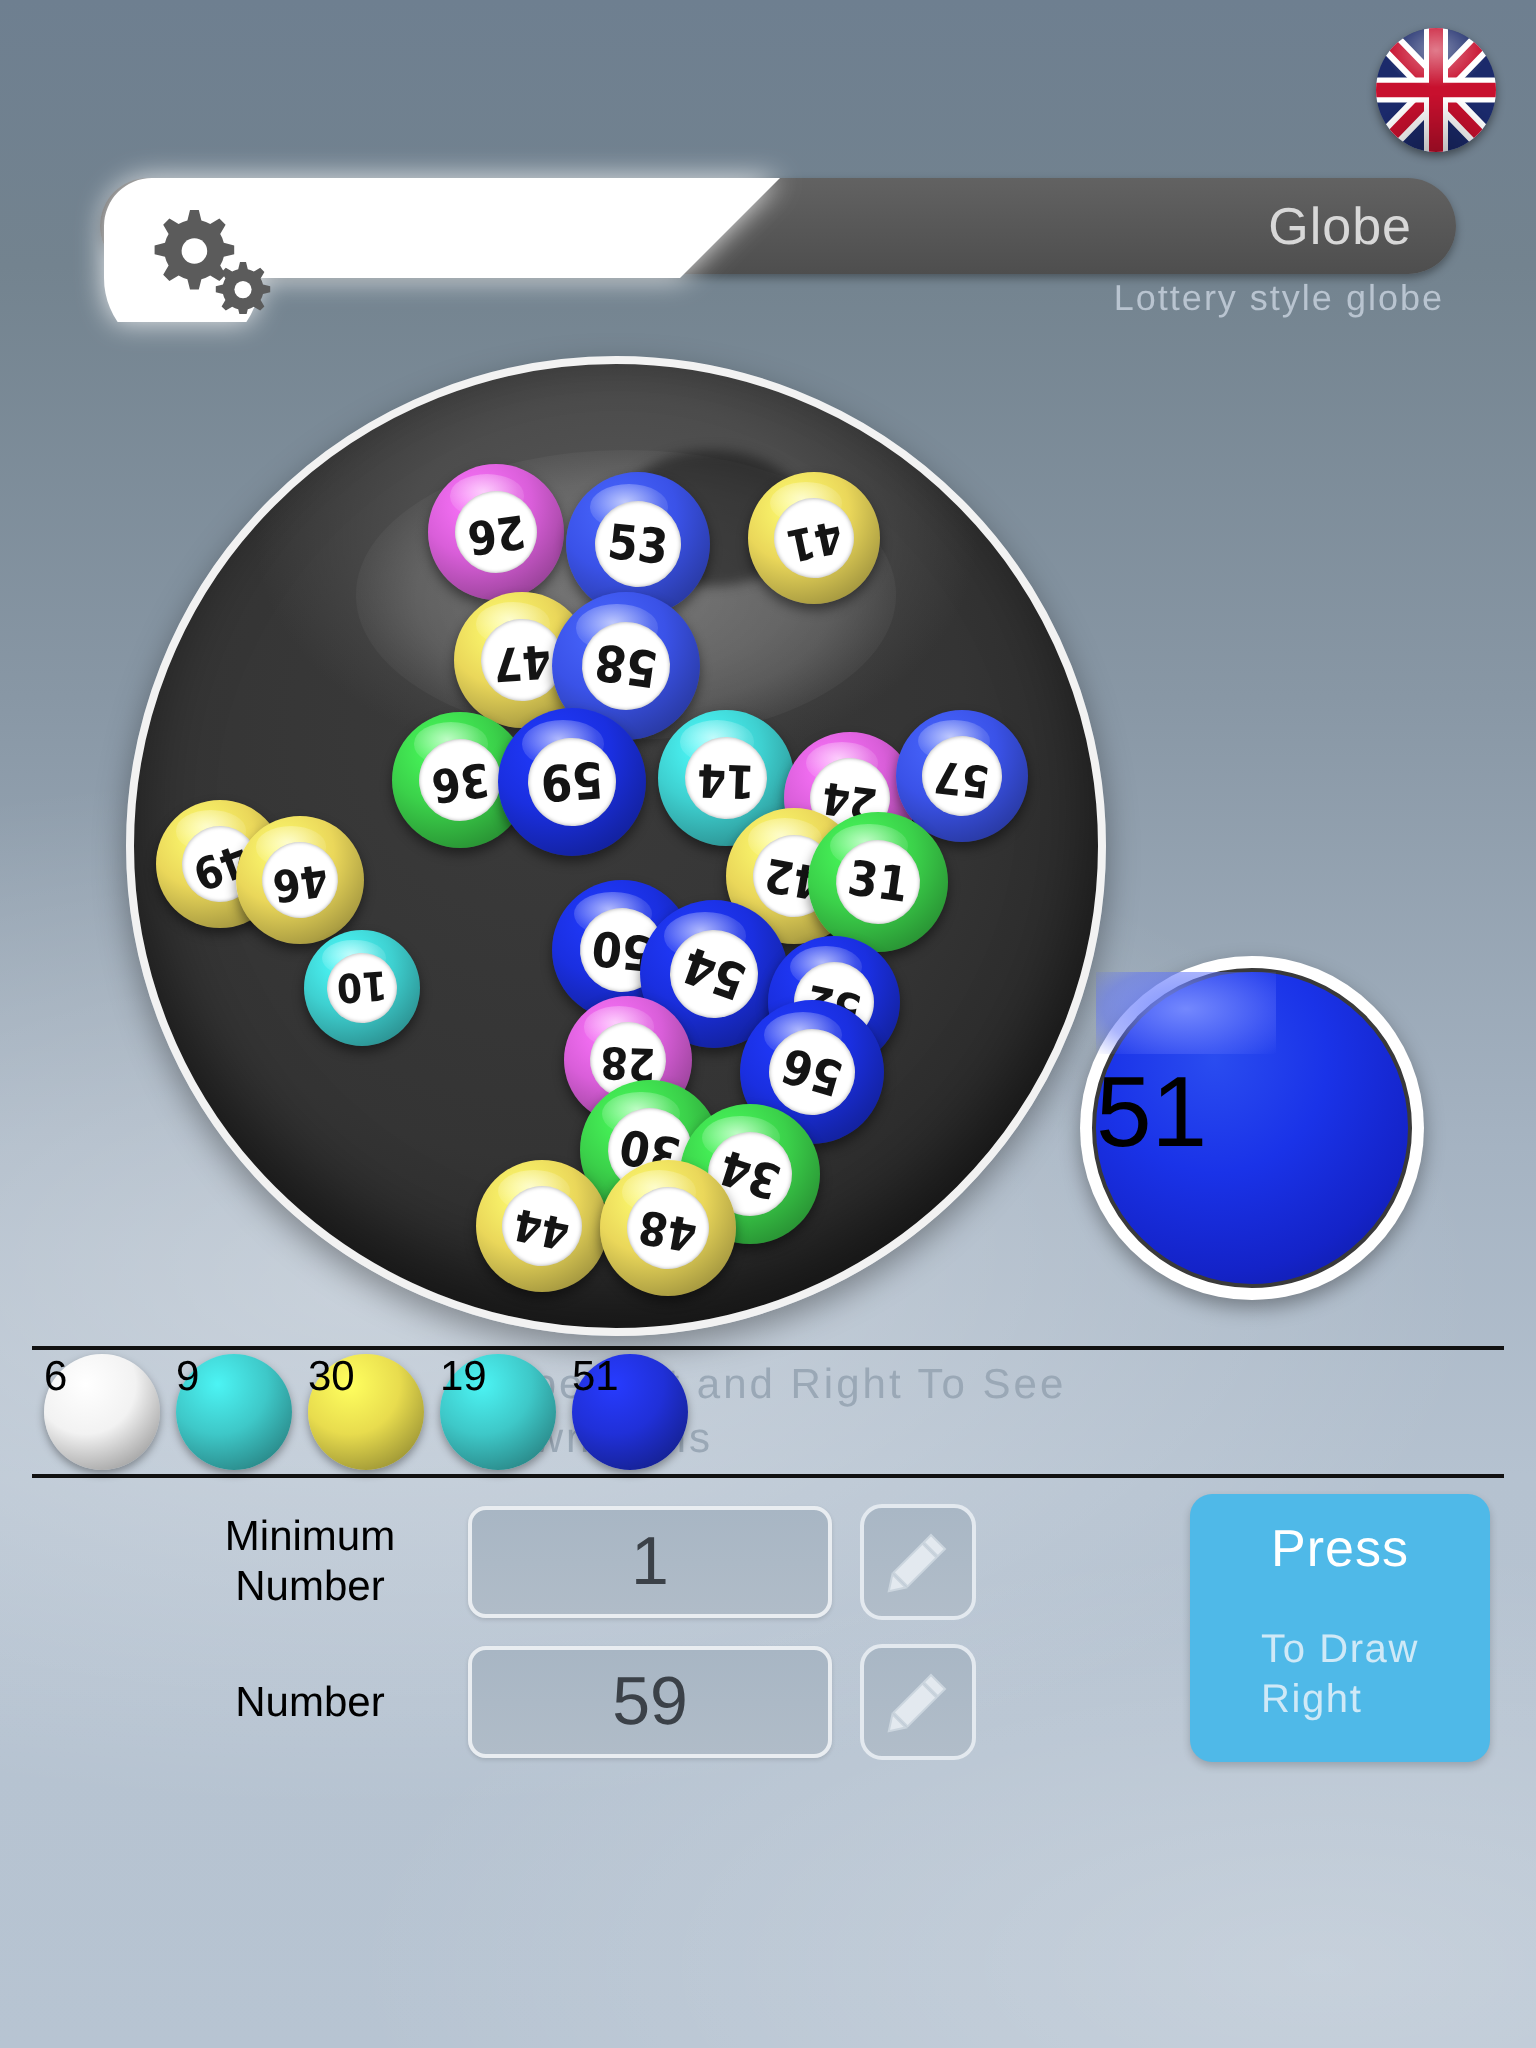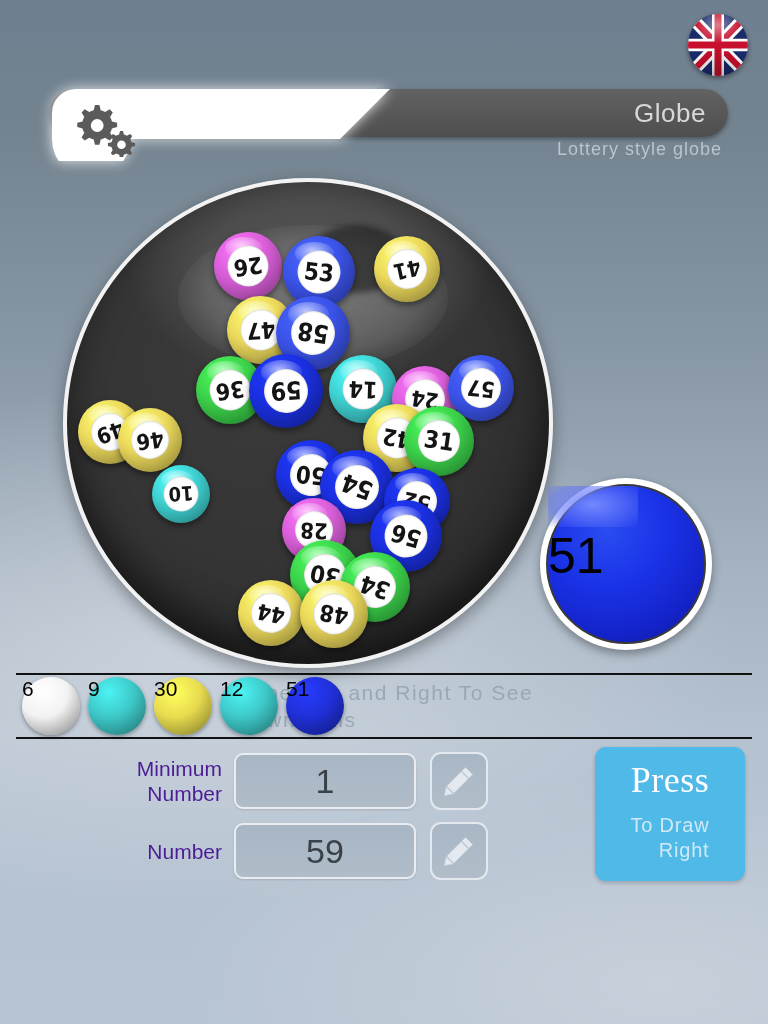--- a/index.html
+++ b/index.html
@@ -72,37 +72,37 @@
   
   #strip{position:absolute;left:16px;top:673px;width:736px;height:62px;
      border-top:2px solid #111;border-bottom:2px solid #111;}
   #strip-hint{position:absolute;left:212px;top:4px;width:420px;font-size:21px;
      color:#9aa8b6;letter-spacing:1.5px;line-height:27px;text-align:left;}
   .strip-ball{position:absolute;top:2px;width:58px;height:58px;border-radius:50%;}
   .strip-ball .face{width:60%;height:60%;}
   .strip-ball .num{font-size:21px;}
   
   .ctl-row{position:absolute;display:flex;align-items:center;}
-  .ctl-label{width:134px;text-align:right;font-size:21px;color:#4c1d95;line-height:25px;}
+  .ctl-label{width:134px;text-align:center;font-size:21px;color:#000000;line-height:25px;}
   .ctl-field{margin-left:12px;width:182px;height:56px;border-radius:9px;
      border:2px solid #e9edf1;box-sizing:border-box;
      background:linear-gradient(180deg,#a8b6c4 0%,#b0bcc8 100%);
      display:flex;align-items:center;justify-content:center;
      font-size:34px;color:#3b4148;box-shadow:0 1px 2px rgba(0,0,0,.12);}
   .ctl-edit{margin-left:14px;width:58px;height:58px;border-radius:11px;
      border:2px solid #e3e9ef;box-sizing:border-box;
      background:linear-gradient(180deg,#a9b7c5 0%,#b1bdc9 100%);
      display:flex;align-items:center;justify-content:center;}
   .ctl-edit svg{display:block;}
   #press-btn{position:absolute;left:595px;top:747px;width:150px;height:134px;border-radius:11px;
      background:#4fb9e8;display:flex;flex-direction:column;align-items:center;
      justify-content:flex-start;padding-top:12px;box-sizing:border-box;
      box-shadow:0 2px 4px rgba(0,0,0,.2);}
-  #press-main{font-size:36px;color:#ffffff;letter-spacing:.5px;font-family:Liberation Serif, serif;}
-  #press-sub{margin-top:12px;font-size:20px;color:#cfe9f7;text-align:right;
+  #press-main{font-size:26px;color:#ffffff;letter-spacing:.5px;}
+  #press-sub{margin-top:23px;font-size:20px;color:#cfe9f7;text-align:left;
      line-height:25px;letter-spacing:.8px;}
 </style>
 </head>
 <body>
 
 <div id="bg"></div>
 
 <div id="flag">
   <svg viewBox="0 0 60 60" preserveAspectRatio="none">
     <rect width="60" height="60" fill="#1b2a6b"></rect>
@@ -312,21 +312,21 @@
       <div class="strip-ball" style="left: 72px; background: radial-gradient(circle at 36% 26%, rgb(76, 244, 244) 0%, rgb(62, 200, 200) 44%, rgb(43, 140, 140) 80%, rgb(28, 90, 90) 100%); box-shadow: rgba(0, 0, 0, 0.35) 0px 2px 4px;">
         <div class="hl"></div>
         <div class="face"><span class="num">9</span></div>
       </div>
       <div class="strip-ball" style="left: 138px; background: radial-gradient(circle at 36% 26%, rgb(255, 255, 95) 0%, rgb(232, 220, 78) 44%, rgb(162, 154, 55) 80%, rgb(104, 99, 35) 100%); box-shadow: rgba(0, 0, 0, 0.35) 0px 2px 4px;">
         <div class="hl"></div>
         <div class="face"><span class="num">30</span></div>
       </div>
       <div class="strip-ball" style="left: 204px; background: radial-gradient(circle at 36% 26%, rgb(76, 244, 244) 0%, rgb(62, 200, 200) 44%, rgb(43, 140, 140) 80%, rgb(28, 90, 90) 100%); box-shadow: rgba(0, 0, 0, 0.35) 0px 2px 4px;">
         <div class="hl"></div>
-        <div class="face"><span class="num">12</span></div>
+        <div class="face"><span class="num">19</span></div>
       </div>
       <div class="strip-ball" style="left: 270px; background: radial-gradient(circle at 36% 26%, rgb(39, 59, 255) 0%, rgb(32, 48, 216) 44%, rgb(22, 34, 151) 80%, rgb(14, 22, 97) 100%); box-shadow: rgba(0, 0, 0, 0.35) 0px 2px 4px;">
         <div class="hl"></div>
         <div class="face"><span class="num">51</span></div>
       </div>
     </div>
 </div>
 
 <div class="ctl-row" id="row-min" style="left:88px;top:752px;">
   <div class="ctl-label">

